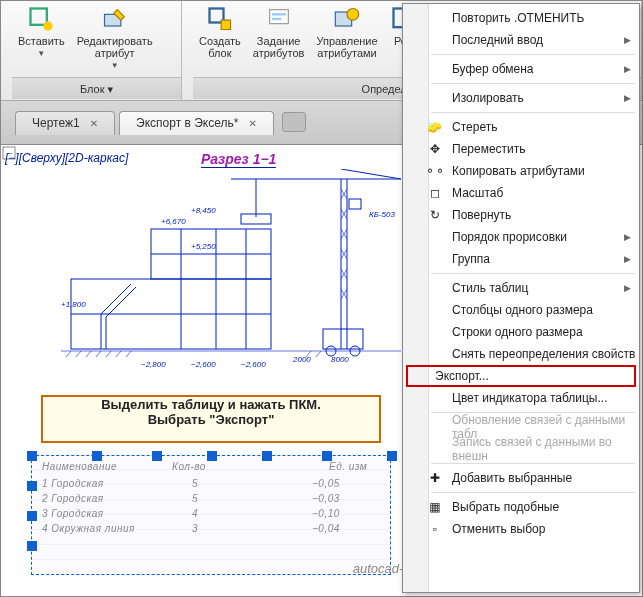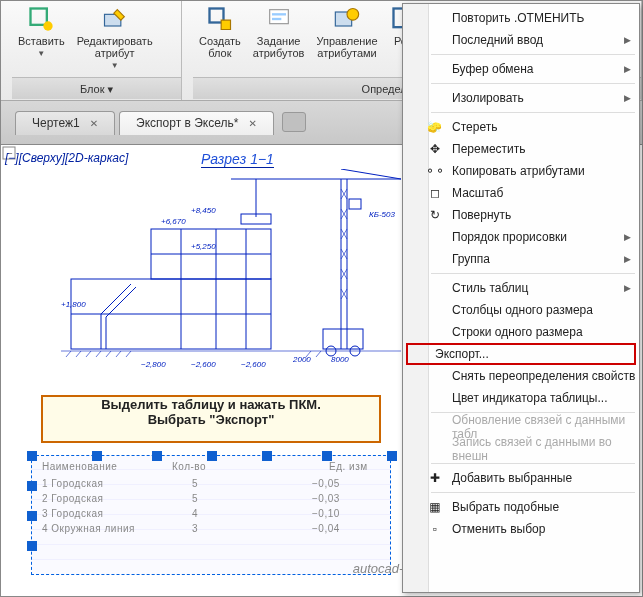--- a/index.html
+++ b/index.html
@@ -19,29 +19,29 @@
 
 .tabbar { height: 44px; background: linear-gradient(#d8d8d8,#c8c8c8); display: flex; align-items: center; padding-left: 14px; border-bottom: 1px solid #888; }
 .tab { height: 24px; padding: 0 16px; font-size: 12px; color: #333; border: 1px solid #999; border-bottom: none; border-radius: 4px 4px 0 0; margin-right: 4px; display: flex; align-items: center; background: linear-gradient(#e8e8e8,#d8d8d8); }
 .tab.active { background: linear-gradient(#fafafa,#eee); }
 .tab .x { margin-left: 10px; font-size: 10px; color: #666; }
 .newtab { width: 24px; height: 20px; background: #c0c0c0; border: 1px solid #999; border-radius: 3px; margin-left: 4px; margin-bottom: 2px; }
 
 
 .canvas { position: relative; height: 435px; background: #fff; overflow: hidden; }
 .viewlabel { position: absolute; top: 6px; left: 4px; font-size: 12px; color: #0020a0; font-style: italic; }
-.dtitleu { position: absolute; top: 6px; left: 200px; font-size: 14px; font-style: italic; color: #1d4ed8; border-bottom: 1px solid #0020a0; }
+.dtitleu { position: absolute; top: 6px; left: 200px; font-size: 14px; font-style: italic; color: #a21caf; border-bottom: 1px solid #0020a0; font-weight: bold; }
 .drawing { position: absolute; top: 24px; left: 60px; width: 340px; height: 210px; }
 .drawing svg { width: 100%; height: 100%; }
 
 .callout { position: absolute; top: 250px; left: 40px; width: 340px; height: 48px; border: 2px solid #cc6600; background: #fffce8; display: flex; flex-direction: column; align-items: center; font-size: 13px; font-weight: bold; color: #222; }
 
 .seltable { position: absolute; top: 310px; left: 30px; width: 360px; height: 120px; border: 1px dashed #0060e0; background: repeating-linear-gradient(0deg,#fafaff,#fafaff 14px,#f0f0ff 14px,#f0f0ff 15px),repeating-linear-gradient(90deg,transparent,transparent 50px,#ddd 50px,#ddd 51px); }
 .grip { position: absolute; width: 10px; height: 10px; background: #1060d0; }
-.seltable .blurry { position: absolute; font-size: 10px; color: #888; letter-spacing: 0.5px; text-align: right; }
+.seltable .blurry { position: absolute; font-size: 10px; color: #888; font-style: italic; letter-spacing: 0.5px; text-align: right; }
 
 .footer { position: absolute; bottom: 4px; right: 170px; font-size: 13px; color: #888; font-style: italic; }
 .logo { position: absolute; bottom: 6px; right: 20px; width: 50px; height: 42px; }
 .logo svg { width: 100%; height: 100%; }
 
 .vcs { position: absolute; top: 0; left: 0; width: 18px; height: 18px; }
 
 
 .ctx { position: absolute; top: 2px; right: 2px; width: 238px; height: 590px; background: #fefefe; border: 1px solid #888; box-shadow: 2px 2px 6px rgba(0,0,0,0.3); font-size: 12px; color: #222; }
 .ctx .iconcol { position: absolute; left: 0; top: 0; bottom: 0; width: 26px; background: #f2f2f2; border-right: 1px solid #ddd; }
@@ -313,27 +313,27 @@
         <div class="mi">
           <span>Стиль таблиц</span>
           <span class="arr">▶</span>
         </div>
         <div class="mi">
           <span>Столбцы одного размера</span>
         </div>
         <div class="mi">
           <span>Строки одного размера</span>
         </div>
+        <div class="mi">
+          <span>Снять переопределения свойств</span>
+        </div>
         <div class="mi boxed">
           <span>Экспорт...</span>
         </div>
         <div class="mi">
-          <span>Снять переопределения свойств</span>
-        </div>
-        <div class="mi">
           <span>Цвет индикатора таблицы...</span>
         </div>
         <div class="sep"></div>
         <div class="mi disabled">
           <span>Обновление связей с данными табл</span>
         </div>
         <div class="mi disabled">
           <span>Запись связей с данными во внешн</span>
         </div>
         <div class="sep"></div>

